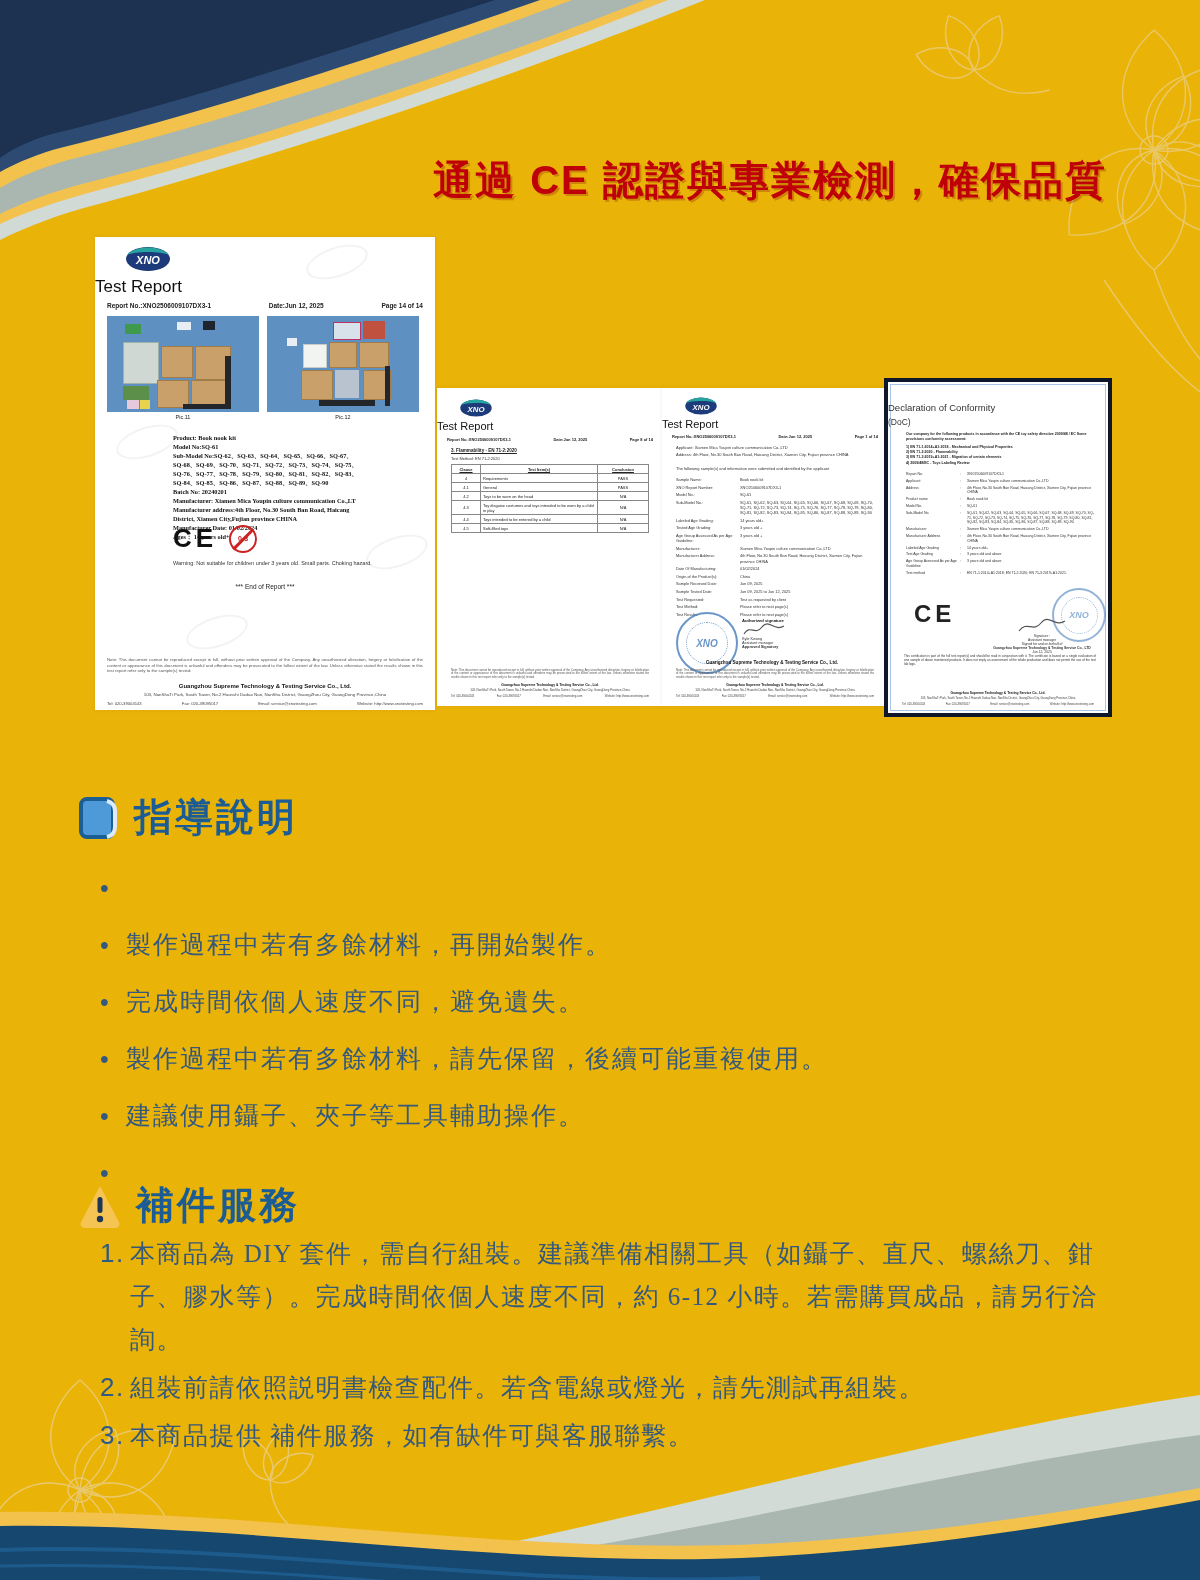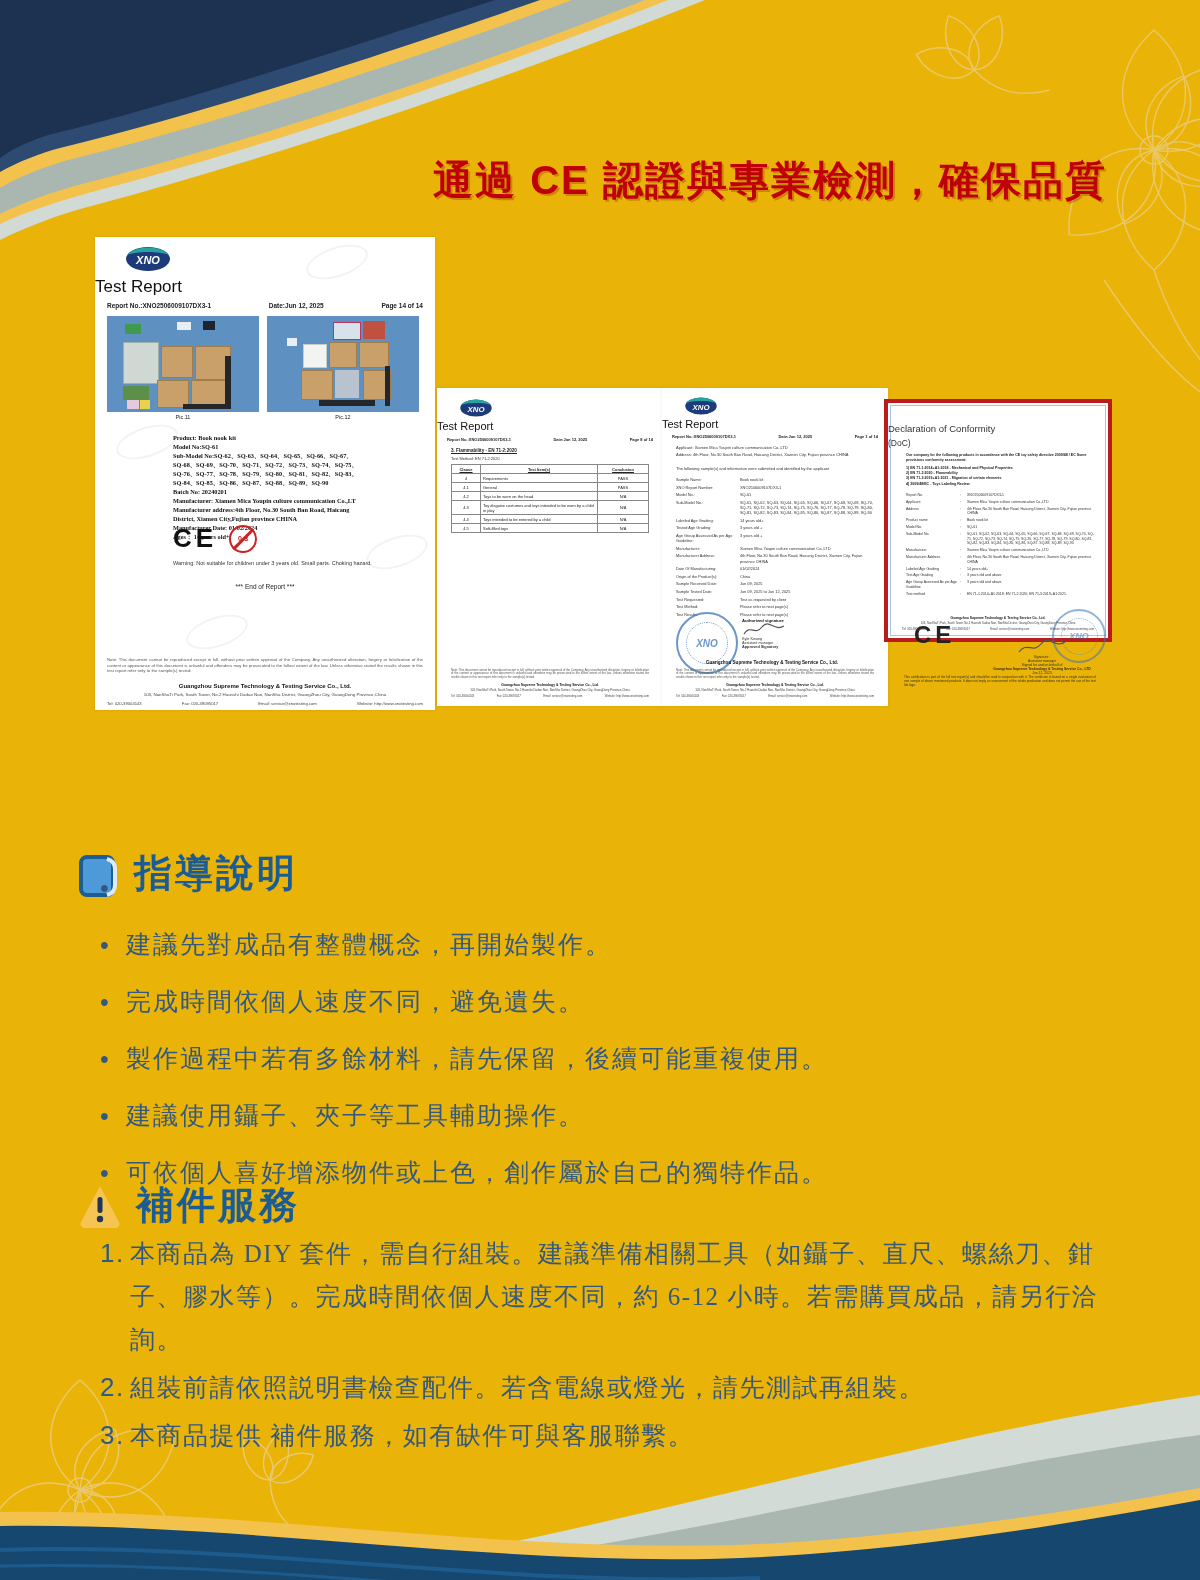--- a/index.html
+++ b/index.html
@@ -12,21 +12,21 @@
   .headline{position:absolute;left:400px;top:160px;width:740px;text-align:center;color:#c00008;
             font-weight:900;font-size:40px;letter-spacing:2px;line-height:1;
             text-shadow:2px 2px 0 rgba(120,0,10,.25);}
   .headline .l2{margin-top:50px;}
 
   
   .cert{position:absolute;background:#fff;color:#222;box-shadow:0 0 4px rgba(0,0,0,.08);}
   .cert1{left:95px;top:237px;width:340px;height:473px;}
   .cert2{left:437px;top:388px;width:226px;height:318px;}
   .cert3{left:662px;top:388px;width:226px;height:318px;}
-  .cert4{left:884px;top:399px;width:228px;height:243px;border:4px solid #b91c1c;
+  .cert4{left:884px;top:378px;width:228px;height:339px;border:4px solid #0f172a;
          box-shadow:inset 0 0 0 2px #fff,inset 0 0 0 3px #a9c6e6;box-sizing:border-box;}
   .ctitle{position:absolute;left:0;right:0;text-align:left;font-weight:normal;color:#111;}
   .chead{position:absolute;left:0;right:0;display:flex;justify-content:space-between;font-weight:bold;}
   .wm{position:absolute;border:2px solid #d9dedd;border-radius:50%;opacity:.35;transform:rotate(-18deg);}
   .tinynote{color:#555;text-align:justify;}
   .f-company{font-weight:bold;text-align:center;color:#111;}
   .f-addr{text-align:center;color:#444;}
   .f-contact{display:flex;justify-content:space-between;color:#444;}
 
   
@@ -99,21 +99,21 @@
   .c4-sig{position:absolute;top:236px;left:98px;width:112px;text-align:center;font-size:3.4px;color:#333;}
   .c4-stamp{top:206px;left:164px;width:50px;height:50px;font-size:9px;opacity:.55;}
   .c4-disc{position:absolute;top:272px;left:16px;width:192px;font-size:3.1px;line-height:4px;text-align:justify;color:#333;}
   .c4-co{position:absolute;left:0;right:0;bottom:18px;font-size:3.3px;}
   .c4-ad{position:absolute;left:0;right:0;bottom:13px;font-size:2.8px;}
   .c4-ct{position:absolute;left:14px;right:14px;bottom:7px;font-size:2.8px;}
 
   
   .sec-head{position:absolute;display:flex;align-items:center;gap:14px;}
   .sec-head .txt{font-size:38px;font-weight:900;color:#1b5c94;letter-spacing:3px;}
-  .inst-head{left:78px;top:848px;align-items:flex-end;}
+  .inst-head{left:78px;top:792px;}
   .note-head{left:78px;top:1180px;}
   .bullets{position:absolute;left:100px;top:872px;width:1010px;}
   .bullets .b{display:flex;font-family:"Liberation Serif",serif;font-size:25px;color:#35597d;
               letter-spacing:2px;line-height:32px;margin-bottom:25px;}
   .bullets .dot{width:26px;flex:none;color:#35597d;font-family:"Liberation Sans",sans-serif;}
   .numlist{position:absolute;left:100px;top:1232px;width:1015px;}
   .numlist .n{display:flex;font-family:"Liberation Serif",serif;font-size:25px;color:#35597d;
               letter-spacing:1.5px;line-height:43px;margin-bottom:5px;}
   .numlist .num{width:30px;flex:none;font-family:"Liberation Sans",sans-serif;color:#2e5b86;font-size:26px;}
 </style>
@@ -555,37 +555,36 @@
       <path d="M29,6 q8,2 8,10 v16 q0,8 -8,10" fill="none" stroke="#dceafc" stroke-width="4"></path>
     </svg>
     <span class="txt">指導說明</span>
   </div>
   <div class="bullets">
     <div class="b">
         <span class="dot">•</span>
       </div>
     <div class="b">
         <span class="dot">•</span>
-        <span>建議先對成品有整體概念，再開始製作。</span>
+        <span>製作過程中若有多餘材料，再開始製作。</span>
       </div>
     <div class="b">
         <span class="dot">•</span>
         <span>完成時間依個人速度不同，避免遺失。</span>
       </div>
     <div class="b">
         <span class="dot">•</span>
         <span>製作過程中若有多餘材料，請先保留，後續可能重複使用。</span>
       </div>
     <div class="b">
         <span class="dot">•</span>
         <span>建議使用鑷子、夾子等工具輔助操作。</span>
       </div>
     <div class="b">
         <span class="dot">•</span>
-        <span>可依個人喜好增添物件或上色，創作屬於自己的獨特作品。</span>
       </div>
   </div>
 
   <div class="sec-head note-head">
     <svg width="44" height="46" viewBox="0 0 44 46">
       <path d="M22,3 L41,39 a4,4 0 0 1 -3.5,6 H6.5 a4,4 0 0 1 -3.5,-6 Z" fill="#f6c453"></path>
       <rect x="19.5" y="14" width="5" height="16" rx="2.5" fill="#1d3557"></rect>
       <circle cx="22" cy="36" r="3.2" fill="#1d3557"></circle>
     </svg>
     <span class="txt">補件服務</span>

